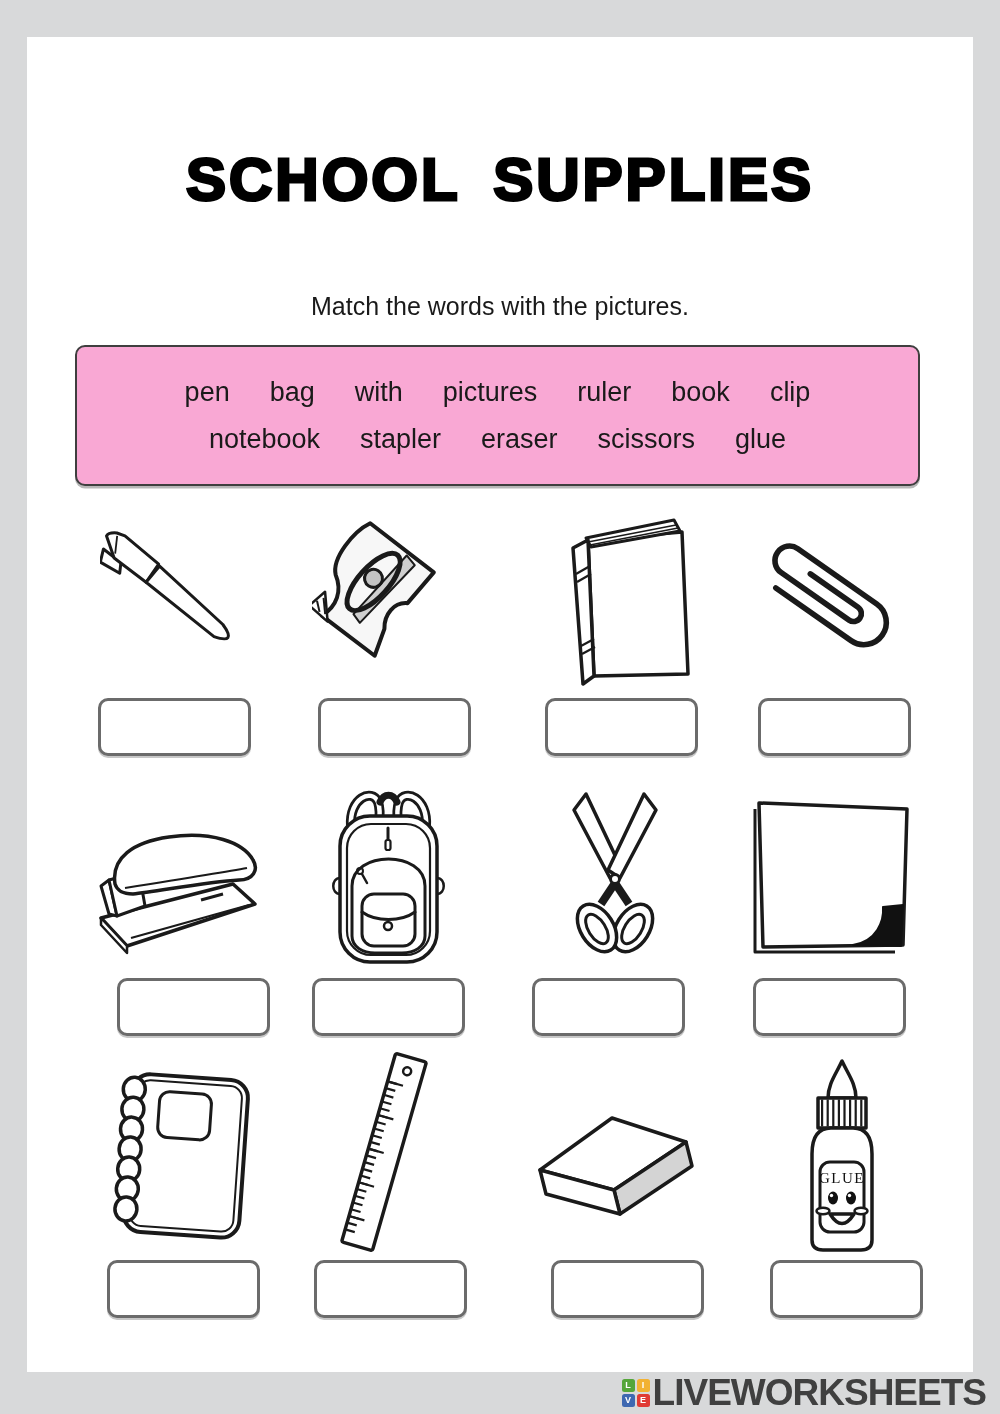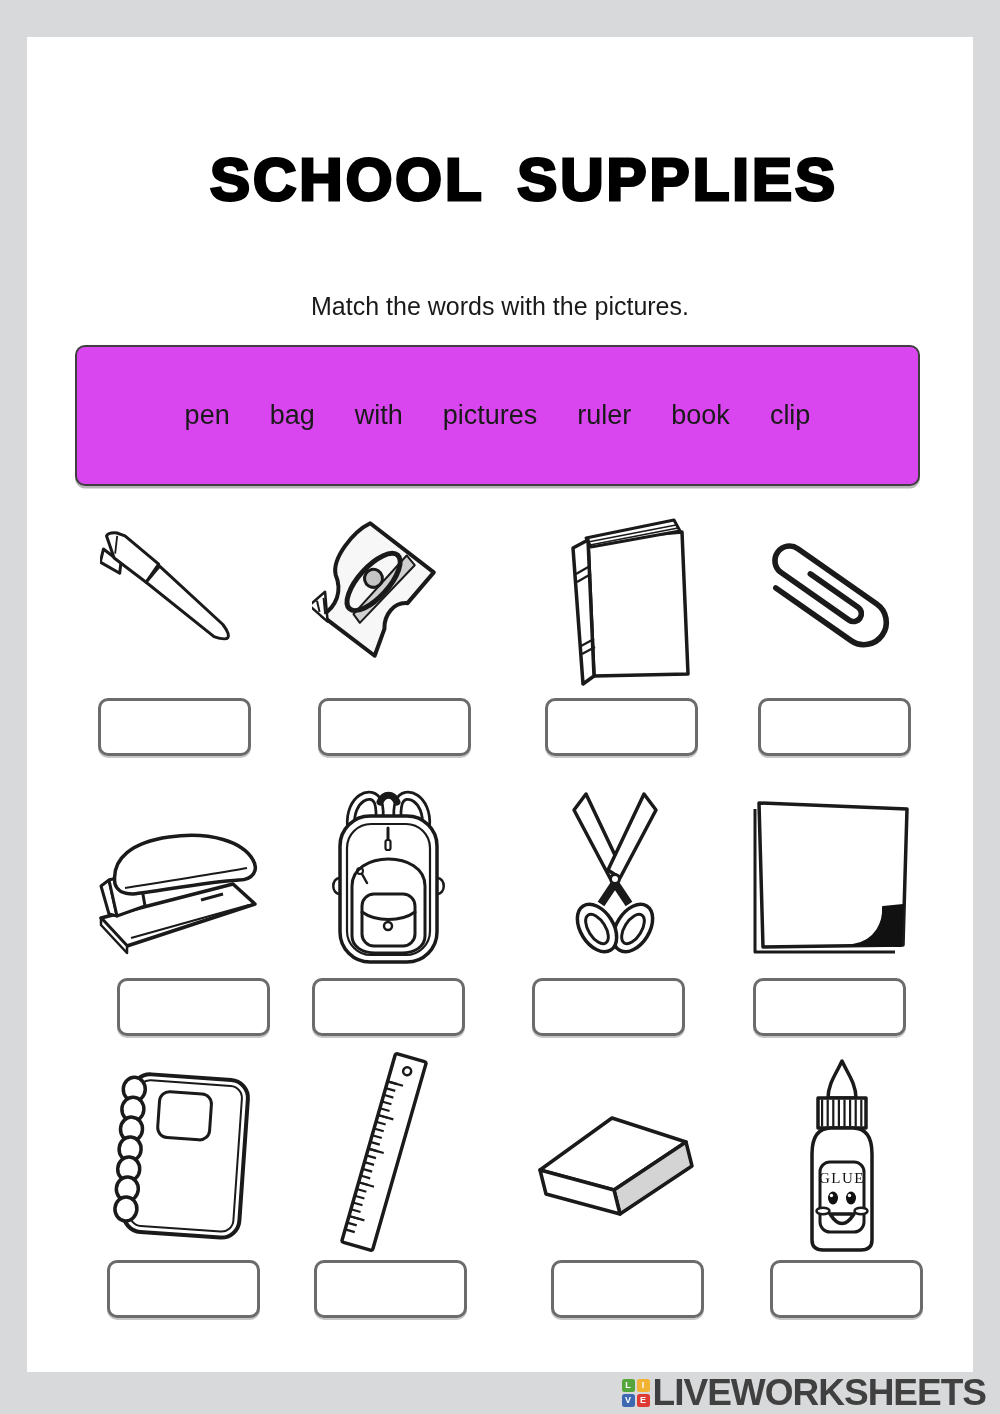--- a/index.html
+++ b/index.html
@@ -10,29 +10,29 @@
     color:#1a1a1a;overflow:hidden;
   }
   .sheet{
     position:absolute;left:27px;top:37px;width:946px;height:1335px;
     background:#ffffff;
   }
   .title{
     position:absolute;top:108px;left:0;width:100%;
     text-align:center;
     font-size:60px;font-weight:bold;letter-spacing:3px;word-spacing:14px;
-    -webkit-text-stroke:3px #000;color:#000;padding-left:24px;
+    -webkit-text-stroke:3px #000;color:#000;
   }
   .instruction{
     position:absolute;top:248px;left:0;width:100%;
     text-align:center;font-size:25px;color:#1a1a1a;margin-top:7px;
   }
   .wordbank{
     position:absolute;left:48px;top:308px;width:845px;height:141px;
-    border:2.5px solid #3f3f3f;border-radius:10px;background:#d946ef;
+    border:2.5px solid #3f3f3f;border-radius:10px;background:#f9a8d4;
     box-shadow:0 2.5px 0 rgba(0,0,0,0.28);
     display:flex;flex-direction:column;justify-content:center;gap:16px;
     box-sizing:border-box;padding:6px 2px;
   }
   .wb-row{display:flex;justify-content:center;gap:40px;font-size:27px;}
   .img-cell{position:absolute;}
   .ansbox{
     position:absolute;width:153px;height:58px;background:#fff;
     border:3px solid #6b6b6b;border-radius:10px;box-sizing:border-box;
     box-shadow:0 2px 0 rgba(0,0,0,0.22);
@@ -68,20 +68,27 @@
 
   <div class="wordbank">
     <div class="wb-row">
       <span>pen</span>
       <span>bag</span>
       <span>with</span>
       <span>pictures</span>
       <span>ruler</span>
       <span>book</span>
       <span>clip</span>
+    </div>
+    <div class="wb-row">
+      <span>notebook</span>
+      <span>stapler</span>
+      <span>eraser</span>
+      <span>scissors</span>
+      <span>glue</span>
     </div>
   </div>
 
   <div class="img-cell" style="left:73px;top:481px;">
     <svg width="160" height="150" viewBox="0 0 160 150">
       <g transform="translate(14,6) rotate(40)" stroke="#1a1a1a" stroke-width="3" fill="#fff" stroke-linejoin="round">
         <path d="M8,26 L14,38 L36,34 L30,25 Z"></path>
         <path d="M2,14 Q1,10 8,5 L16,2 L60,2 L62,24 L22,26 Z"></path>
         <path d="M62,3 L148,7 Q172,13 149,22 L62,24 Z"></path>
         <line x1="10" y1="7" x2="20" y2="22" stroke-width="1.8"></line>

